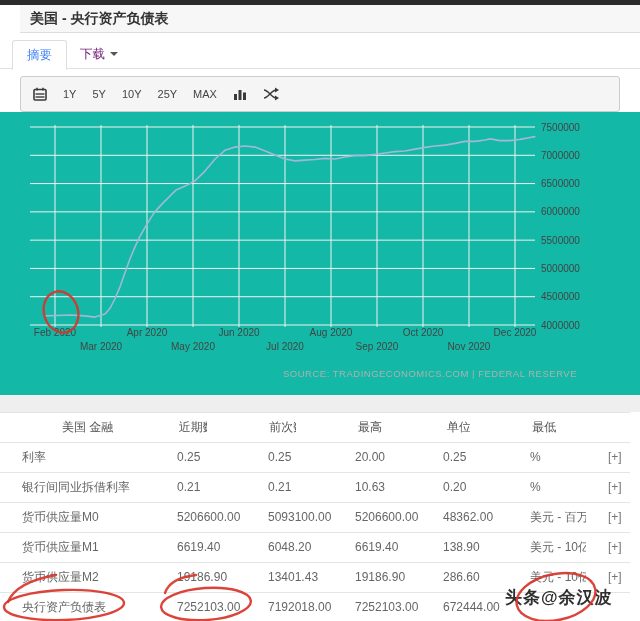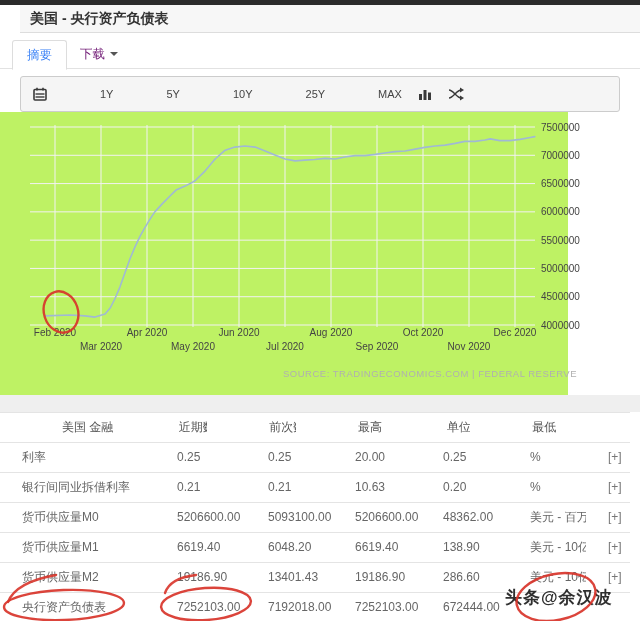--- a/index.html
+++ b/index.html
@@ -26,25 +26,25 @@
   .tab-link{position:absolute;left:72px;top:6px;height:30px;line-height:28px;
             font-size:12.5px;color:#701a75;padding:0 8px;cursor:pointer;}
   .caret{display:inline-block;width:0;height:0;margin-left:5px;vertical-align:2px;
          border-left:4px solid transparent;border-right:4px solid transparent;
          border-top:4px solid #555;}
 
   
   .toolbar{position:absolute;left:20px;top:76px;width:600px;height:36px;box-sizing:border-box;
            background:#f5f5f5;border:1px solid #ccc;border-radius:3px;
            display:flex;align-items:center;padding:0 12px;gap:16px;}
-  .range-btn{font-size:11px;color:#444;cursor:pointer;margin-left:37px;}
+  .range-btn{font-size:11px;color:#444;cursor:pointer;}
   .tool-icon{display:flex;align-items:center;cursor:pointer;}
 
   
-  .chartcard{position:absolute;left:0;top:112px;width:568px;height:283px;background:#bef264;}
+  .chartcard{position:absolute;left:0;top:112px;width:640px;height:283px;background:#14b8a6;}
   .chartcard svg{position:absolute;left:0;top:0;}
 
   
   .divider{position:absolute;left:0;top:395px;width:640px;height:17px;background:#efefef;}
 
   
   .tablewrap{position:absolute;left:0;top:412px;width:630px;}
   .trow{display:flex;height:30px;border-top:1px solid #e4e4e4;box-sizing:border-box;background:#fff;}
   .trow:last-child{border-bottom:1px solid #e4e4e4;}
   .tcell{box-sizing:border-box;padding-left:22px;line-height:29px;font-size:12px;color:#666;

